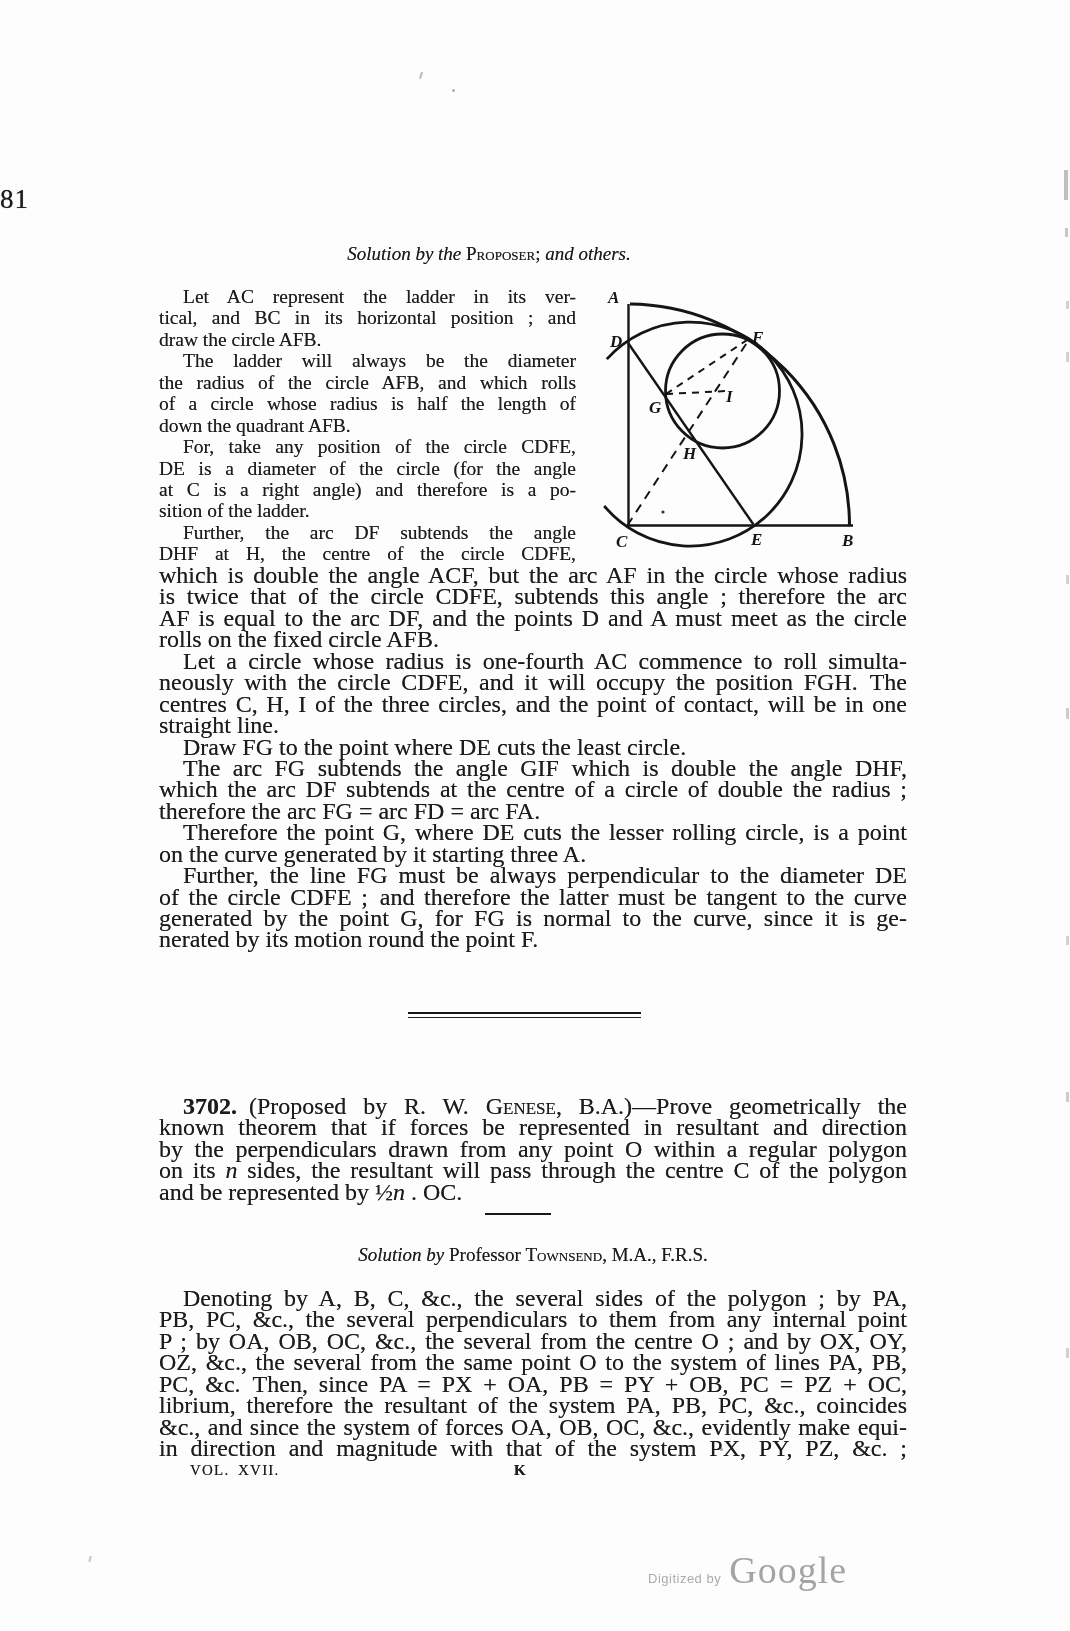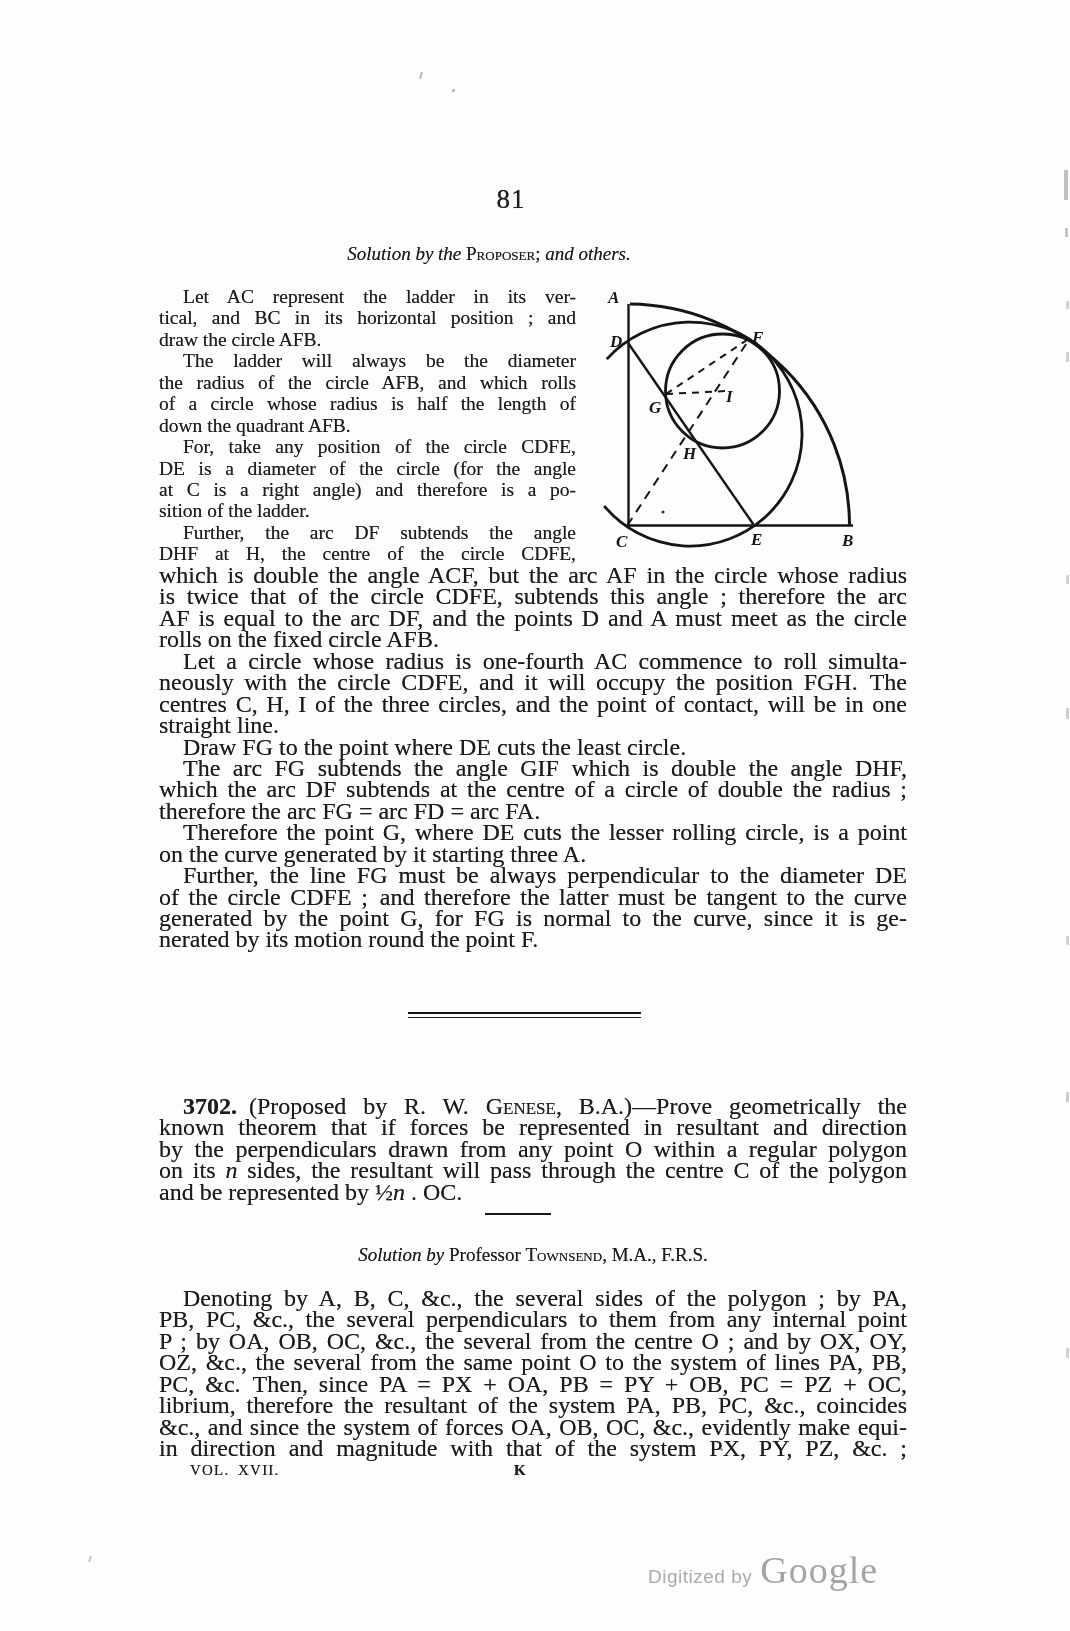--- a/index.html
+++ b/index.html
@@ -12,30 +12,30 @@
   .tcol .tline{ text-align:justify; text-align-last:justify; }
   .tline{ height:21.45px; line-height:21.45px; font-size:24px;
           text-shadow:0 0 0.6px rgba(25,25,25,0.65); white-space:pre-wrap; }
   .narrow .tline{ font-size:19.5px; }
   .tline.ind{ text-indent:24px; }
   .tline.pend{ text-align-last:auto; }
   .cline .tline{ text-align:center; text-align-last:center; }
   .b{font-weight:700;}
   .it{font-style:italic;}
   .sc{font-variant:small-caps;}
-  .pagenum{ font-size:27px; text-align:center; letter-spacing:1px;
+  .pagenum{ font-size:27px; letter-spacing:1px;
             text-shadow:0 0 0.7px rgba(20,20,20,0.8); }
   .heading .tline{ font-size:19px; height:22px; line-height:22px; }
   .divider-top{ border-top:2.6px solid #161616; }
   .divider-bot{ border-top:1.3px solid #1e1e1e; margin-top:2.5px; }
   .rule-short{ border-top:2px solid #191919; }
   .footer{ font-size:15px; letter-spacing:1.2px;
            text-shadow:0 0 0.5px rgba(25,25,25,0.7); }
   .wm{ display:flex; align-items:baseline; color:#ababab; }
-  .wm-small{ font-family:"Liberation Sans", sans-serif; font-size:19px; letter-spacing:0.5px; }
+  .wm-small{ font-family:"Liberation Sans", sans-serif; font-size:13px; letter-spacing:0.5px; }
   .wm-big{ font-family:"Liberation Serif", serif; font-size:38px; margin-left:8px;
            color:#a4a4a4; letter-spacing:1px; }
   .artifact{ background:#909090; }
   svg text{ font-family:"Liberation Serif", serif; font-size:17px;
             font-weight:700; font-style:italic; fill:#141414; }
 </style>
 </head>
 <body>
 
 <div class="page">

